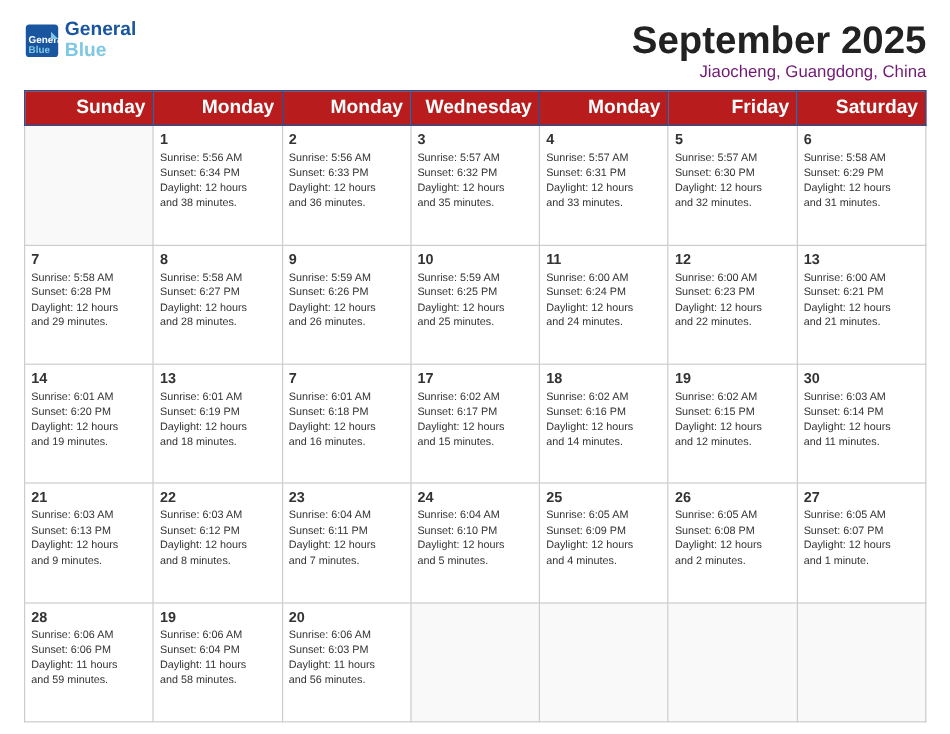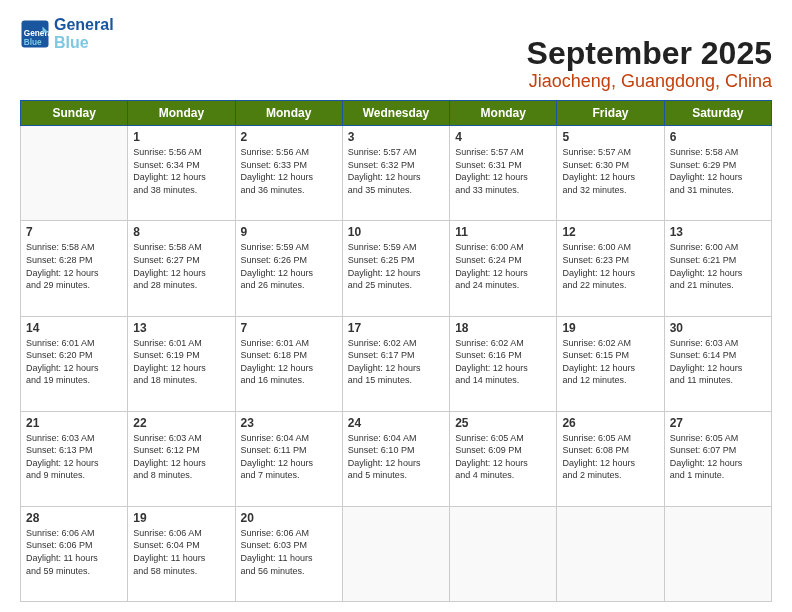--- a/index.html
+++ b/index.html
@@ -42,37 +42,36 @@
       height: 30px;
     }
     .title-block {
       text-align: right;
     }
     .month-title {
       font-size: 32px;
       font-weight: bold;
       color: #222;
       line-height: 1.1;
-      margin-top: 20px;
     }
     .location {
-      font-size: 18px;
-      color: #c2410c;
+      font-size: 14px;
+      color: #701a75;
     }
     .calendar {
       width: 100%;
       border-collapse: collapse;
       flex: 1;
     }
     .calendar thead th {
-      background-color: #4d7c0f;
+      background-color: #b91c1c;
       color: #fff;
-      font-size: 12px;
+      font-size: 16px;
       font-weight: bold;
-      text-align: center;
+      text-align: right;
       padding: 5px 6px;
       border: 1px solid #1a56a0;
     }
     .calendar tbody td {
       border: 1px solid #ccc;
       vertical-align: top;
       padding: 4px 5px;
       font-size: 9.5px;
       color: #333;
       width: calc(100%/7);

